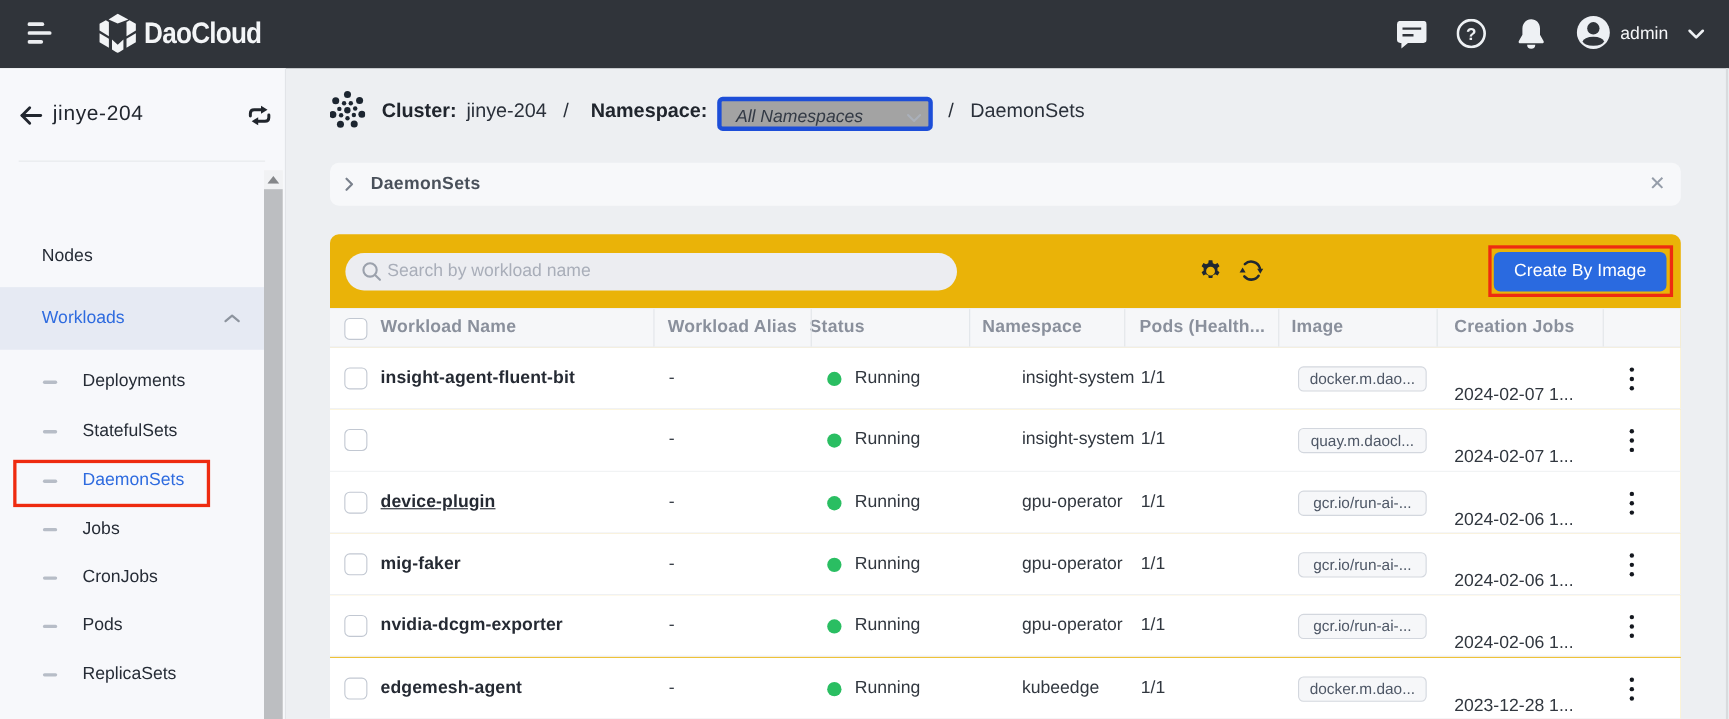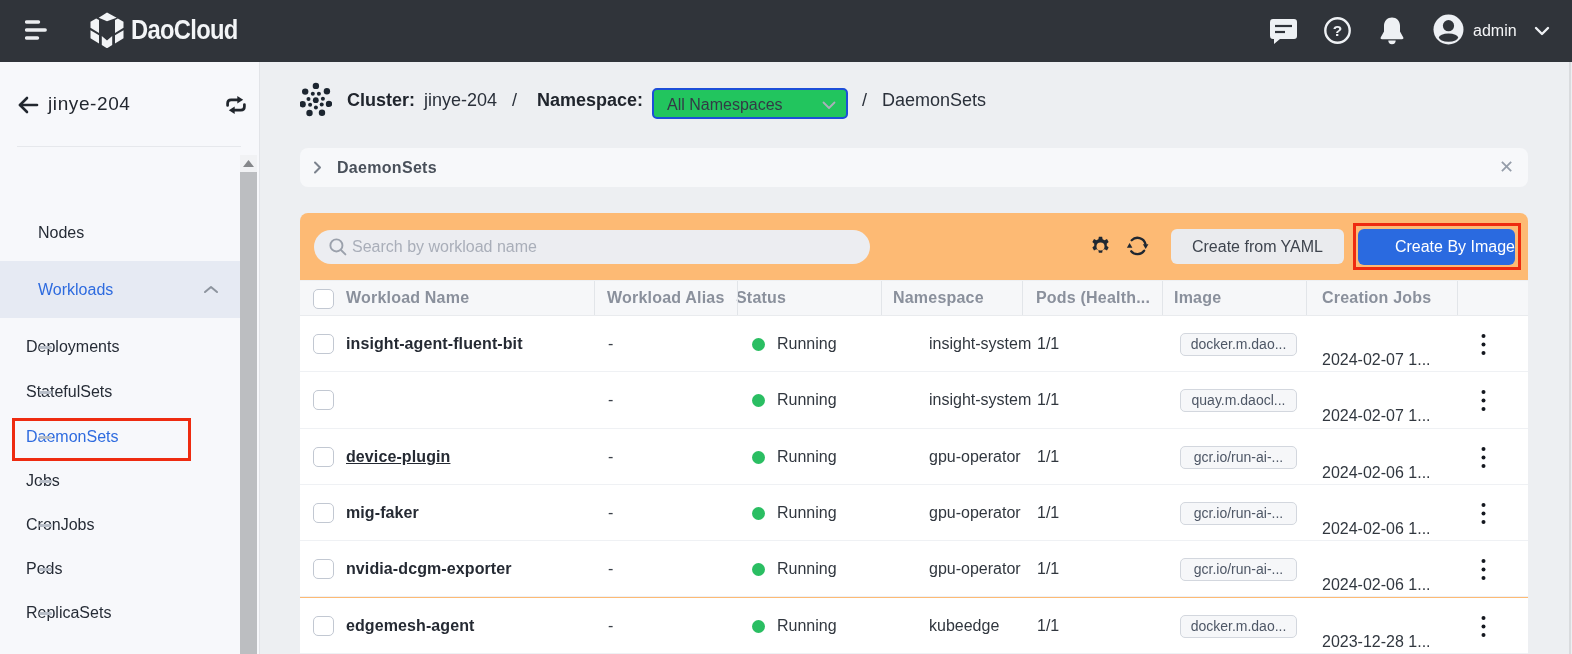--- a/index.html
+++ b/index.html
@@ -9,39 +9,39 @@
 
 
 #topnav { position:absolute; left:0; top:0; width:1572px; height:62px; background:#30343a; }
 #topnav .admin { position:absolute; left:1473px; top:22px; color:#f5f6f8; font-size:16px; }
 
 
 #sidebar { position:absolute; left:0; top:62px; width:260px; height:592px; background:#f7f8fb; border-right:1px solid #e2e4e8; }
 #sb-title { position:absolute; left:48px; top:31px; font-size:19px; color:#22272f; font-weight:500; letter-spacing:.6px; }
 #sb-div { position:absolute; left:17px; top:84px; width:224px; height:1px; background:#e6e8ec; }
 .sb-item { position:absolute; left:0; width:240px; height:57px; line-height:57px; padding-left:38px; font-size:16px; color:#262c36; }
-.sb-sub { position:absolute; left:0; width:232px; height:44px; line-height:44px; padding-left:26px; font-size:16px; color:#262c36; }
+.sb-sub { position:absolute; left:0; width:232px; height:44px; line-height:44px; padding-left:75px; font-size:16px; color:#262c36; }
 .sb-dash { position:absolute; left:39px; top:50%; margin-top:-1.5px; width:13px; height:3px; border-radius:2px; background:#b7bdc7; }
 
 #sb-scroll { position:absolute; left:240px; top:93px; width:17px; height:499px; background:#f1f2f4; }
 #sb-scroll .btn { position:absolute; left:0; top:0; width:17px; height:17px; background:#f1f2f4; }
 #sb-scroll .thumb { position:absolute; left:0; top:17px; width:17px; height:482px; background:#bcbec1; }
 
 
 #main { position:absolute; left:260px; top:62px; width:1312px; height:520px; }
 
 #tabbar { position:absolute; left:40px; top:86px; width:1228px; height:39px; background:#f7f8fa; border-radius:8px; }
 #tabbar .t { position:absolute; left:37px; top:0; line-height:39px; font-size:16px; font-weight:bold; color:#49505a; letter-spacing:.3px; }
 #tabbar .x { position:absolute; left:1199px; top:0; line-height:39px; font-size:18px; color:#959da9; font-weight:400; }
 
-#card { position:absolute; left:40px; top:151px; width:1228px; height:441px; background:#fdba74; border-radius:8px 8px 0 0; }
+#card { position:absolute; left:40px; top:151px; width:1228px; height:441px; background:#eab308; border-radius:8px 8px 0 0; }
 #search { position:absolute; left:14px; top:17px; width:556px; height:34px; background:#ecedf1; border-radius:17px; }
 #search .ph { position:absolute; left:38px; top:0; line-height:34px; font-size:16px; color:#a9aeb9; }
 .btn-yaml { position:absolute; left:871px; top:16px; width:173px; height:35px; background:#eaebee; border-radius:6px; text-align:center; line-height:35px; font-size:16px; color:#3e444e; }
-.btn-blue { position:absolute; left:1058px; top:16px; width:157px; height:36px; background:#2a6ae0; border-radius:6px; text-align:right; line-height:36px; font-size:16px; color:#ffffff; }
+.btn-blue { position:absolute; left:1058px; top:16px; width:157px; height:36px; background:#2a6ae0; border-radius:6px; text-align:center; line-height:36px; font-size:16px; color:#ffffff; }
 .redbox-btn { position:absolute; left:1053px; top:10px; width:168px; height:47px; border:3px solid #ee2b10; }
 .redbox-side { position:absolute; left:12px; top:356px; width:179px; height:43px; border:3px solid #ee2b10; z-index:5; }
 
 
 #thead { position:absolute; left:0; top:67px; width:1228px; height:36px; background:#f6f7f9; border-top:1px solid #eef0f3; border-bottom:1px solid #e9ebee; }
 #thead .h { position:absolute; top:0; line-height:34px; font-size:16px; font-weight:bold; color:#8a909c; letter-spacing:.2px; }
 #thead .sep { position:absolute; top:0; width:1px; height:34px; background:#e2e5e9; }
 .row { position:absolute; left:0; width:1228px; height:56px; border-bottom:1px solid #eff1f4; background:#fff; }
 .cb { position:absolute; left:13px; width:21px; height:20px; background:#fff; border:1.3px solid #c2c8d2; border-radius:5px; }
 .nm { position:absolute; left:46px; top:0; font-size:16px; font-weight:bold; color:#252a33; letter-spacing:.1px; }
@@ -159,21 +159,21 @@
       <circle cx="26.9" cy="7.3" r="3.2"></circle>
       <circle cx="2.6" cy="20.2" r="3.2"></circle>
       <circle cx="29" cy="19.9" r="3.2"></circle>
       <circle cx="9.5" cy="29" r="3.2"></circle>
       <circle cx="22" cy="28.7" r="3.2"></circle>
     </g>
   </svg>
   <div class="abs" style="left:87px;top:28px;font-size:18px;font-weight:bold;color:#20252d;">Cluster:</div>
   <div class="abs" style="left:164px;top:28px;font-size:18px;color:#2a303a;">jinye-204&nbsp;&nbsp;&nbsp;/</div>
   <div class="abs" style="left:277px;top:28px;font-size:18px;font-weight:bold;color:#20252d;">Namespace:</div>
-  <div class="abs" style="left:392px;top:26px;width:196px;height:31px;background:#22c55e;border:2px solid #1d4ed8;border-radius:5px;">
+  <div class="abs" style="left:392px;top:26px;width:196px;height:31px;background:#a3a3a3;border:4px solid #1d4ed8;border-radius:5px;font-style:italic;">
     <div class="abs" style="left:13px;top:0;line-height:30px;font-size:16px;color:#333a45;">All Namespaces</div>
     <svg class="abs" style="left:168px;top:11px" width="14" height="9" viewBox="0 0 14 9">
       <polyline points="1.5,1.5 7,7 12.5,1.5" fill="none" stroke="#aab0ba" stroke-width="1.8" stroke-linecap="round" stroke-linejoin="round"></polyline>
     </svg>
   </div>
   <div class="abs" style="left:602px;top:28px;font-size:18px;color:#2a303a;">/&nbsp;&nbsp;&nbsp;DaemonSets</div>
 
   <div id="tabbar">
     <svg class="abs" style="left:13px;top:13px" width="9" height="13" viewBox="0 0 9 13">
       <polyline points="2,1.5 7,6.5 2,11.5" fill="none" stroke="#7b828d" stroke-width="2" stroke-linecap="round" stroke-linejoin="round"></polyline>
@@ -195,21 +195,20 @@
       <path fill="#1f2731" fill-rule="evenodd" d="M10.1 0.8h3.8l.5 2.9c.8.2 1.6.6 2.3 1.1l2.7-1.3 1.9 3.3-2.2 2c.1.4.1.8.1 1.2s0 .8-.1 1.2l2.2 2-1.9 3.3-2.7-1.3c-.7.5-1.5.9-2.3 1.1l-.5 2.9h-3.8l-.5-2.9c-.8-.2-1.6-.6-2.3-1.1l-2.7 1.3-1.9-3.3 2.2-2c-.1-.4-.1-.8-.1-1.2s0-.8.1-1.2l-2.2-2 1.9-3.3 2.7 1.3c.7-.5 1.5-.9 2.3-1.1L10.1 0.8z M12 7.4a4.6 4.6 0 1 0 0 9.2 4.6 4.6 0 0 0 0-9.2z"></path>
     </svg>
 
     <svg class="abs" style="left:826px;top:23px" width="23" height="20" viewBox="0 0 23 20">
       <path d="M5.7 4.2 A8.2 8.2 0 0 1 19.4 7.9" fill="none" stroke="#1f2731" stroke-width="2.3" stroke-linecap="round"></path>
       <polygon points="16.9,8.3 22.4,8.3 19.7,12.9" fill="#1f2731"></polygon>
       <path d="M18.2 14.7 A8.2 8.2 0 0 1 5.2 15.3" fill="none" stroke="#1f2731" stroke-width="2.3" stroke-linecap="round"></path>
       <polygon points="0.9,11.7 6.4,11.7 3.6,7.1" fill="#1f2731"></polygon>
     </svg>
 
-    <div class="btn-yaml">Create from YAML</div>
     <div class="redbox-btn"></div>
     <div class="btn-blue">Create By Image</div>
 
     <div id="thead">
       <div class="cb" style="top:8px;"></div>
       <div class="h" style="left:46px;">Workload Name</div>
       <div class="h" style="left:307px;text-align:center;">Workload Alias</div>
       <div class="h" style="left:436px;">Status</div>
       <div class="h" style="left:593px;">Namespace</div>
       <div class="h" style="left:736px;">Pods (Health...</div>

